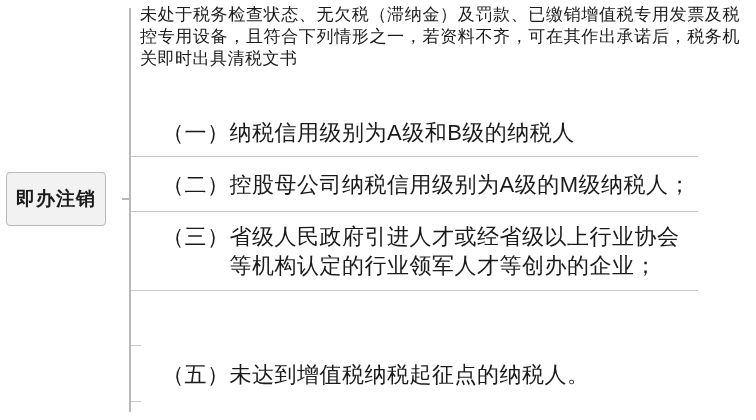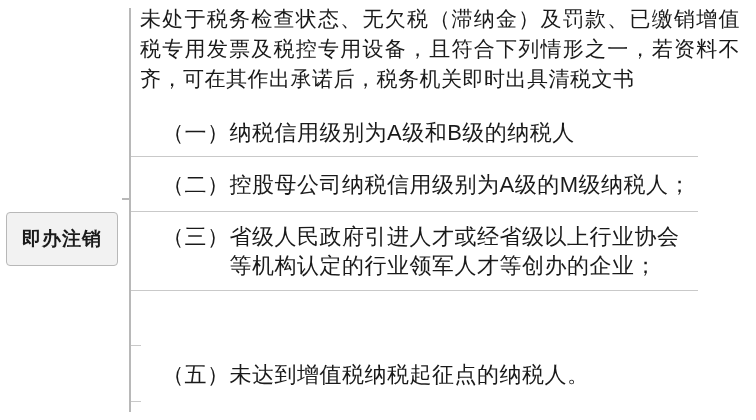--- a/index.html
+++ b/index.html
@@ -18,34 +18,33 @@
     width: 756px;
     height: 420px;
     background: #ffffff;
   }
 
   
   .root-node {
     position: absolute;
     left: 6px;
     top: 172px;
-    width: 112px;
+    width: 100px;
     height: 54px;
     background: #f2f2f2;
     border: 1px solid #b8b8b8;
     border-radius: 4px;
     box-sizing: border-box;
     display: flex;
     align-items: center;
     justify-content: center;
     font-size: 19px;
     font-weight: bold;
     color: #1a1a1a;
     letter-spacing: 1px;
-    margin-top: 40px;
   }
 
   
   .spine {
     position: absolute;
     left: 129px;
     top: 8px;
     width: 2px;
     height: 404px;
     background: #b8b8b8;
@@ -59,22 +58,22 @@
     height: 2px;
     background: #b8b8b8;
   }
 
   
   .header-block {
     position: absolute;
     left: 140px;
     top: 4px;
     width: 600px;
-    font-size: 21px;
-    line-height: 30px;
+    font-size: 17px;
+    line-height: 22px;
     color: #1a1a1a;
     text-align: justify;
     text-justify: inter-ideograph;
     letter-spacing: 0.5px;
   }
 
   
   .branch {
     position: absolute;
     left: 140px;

